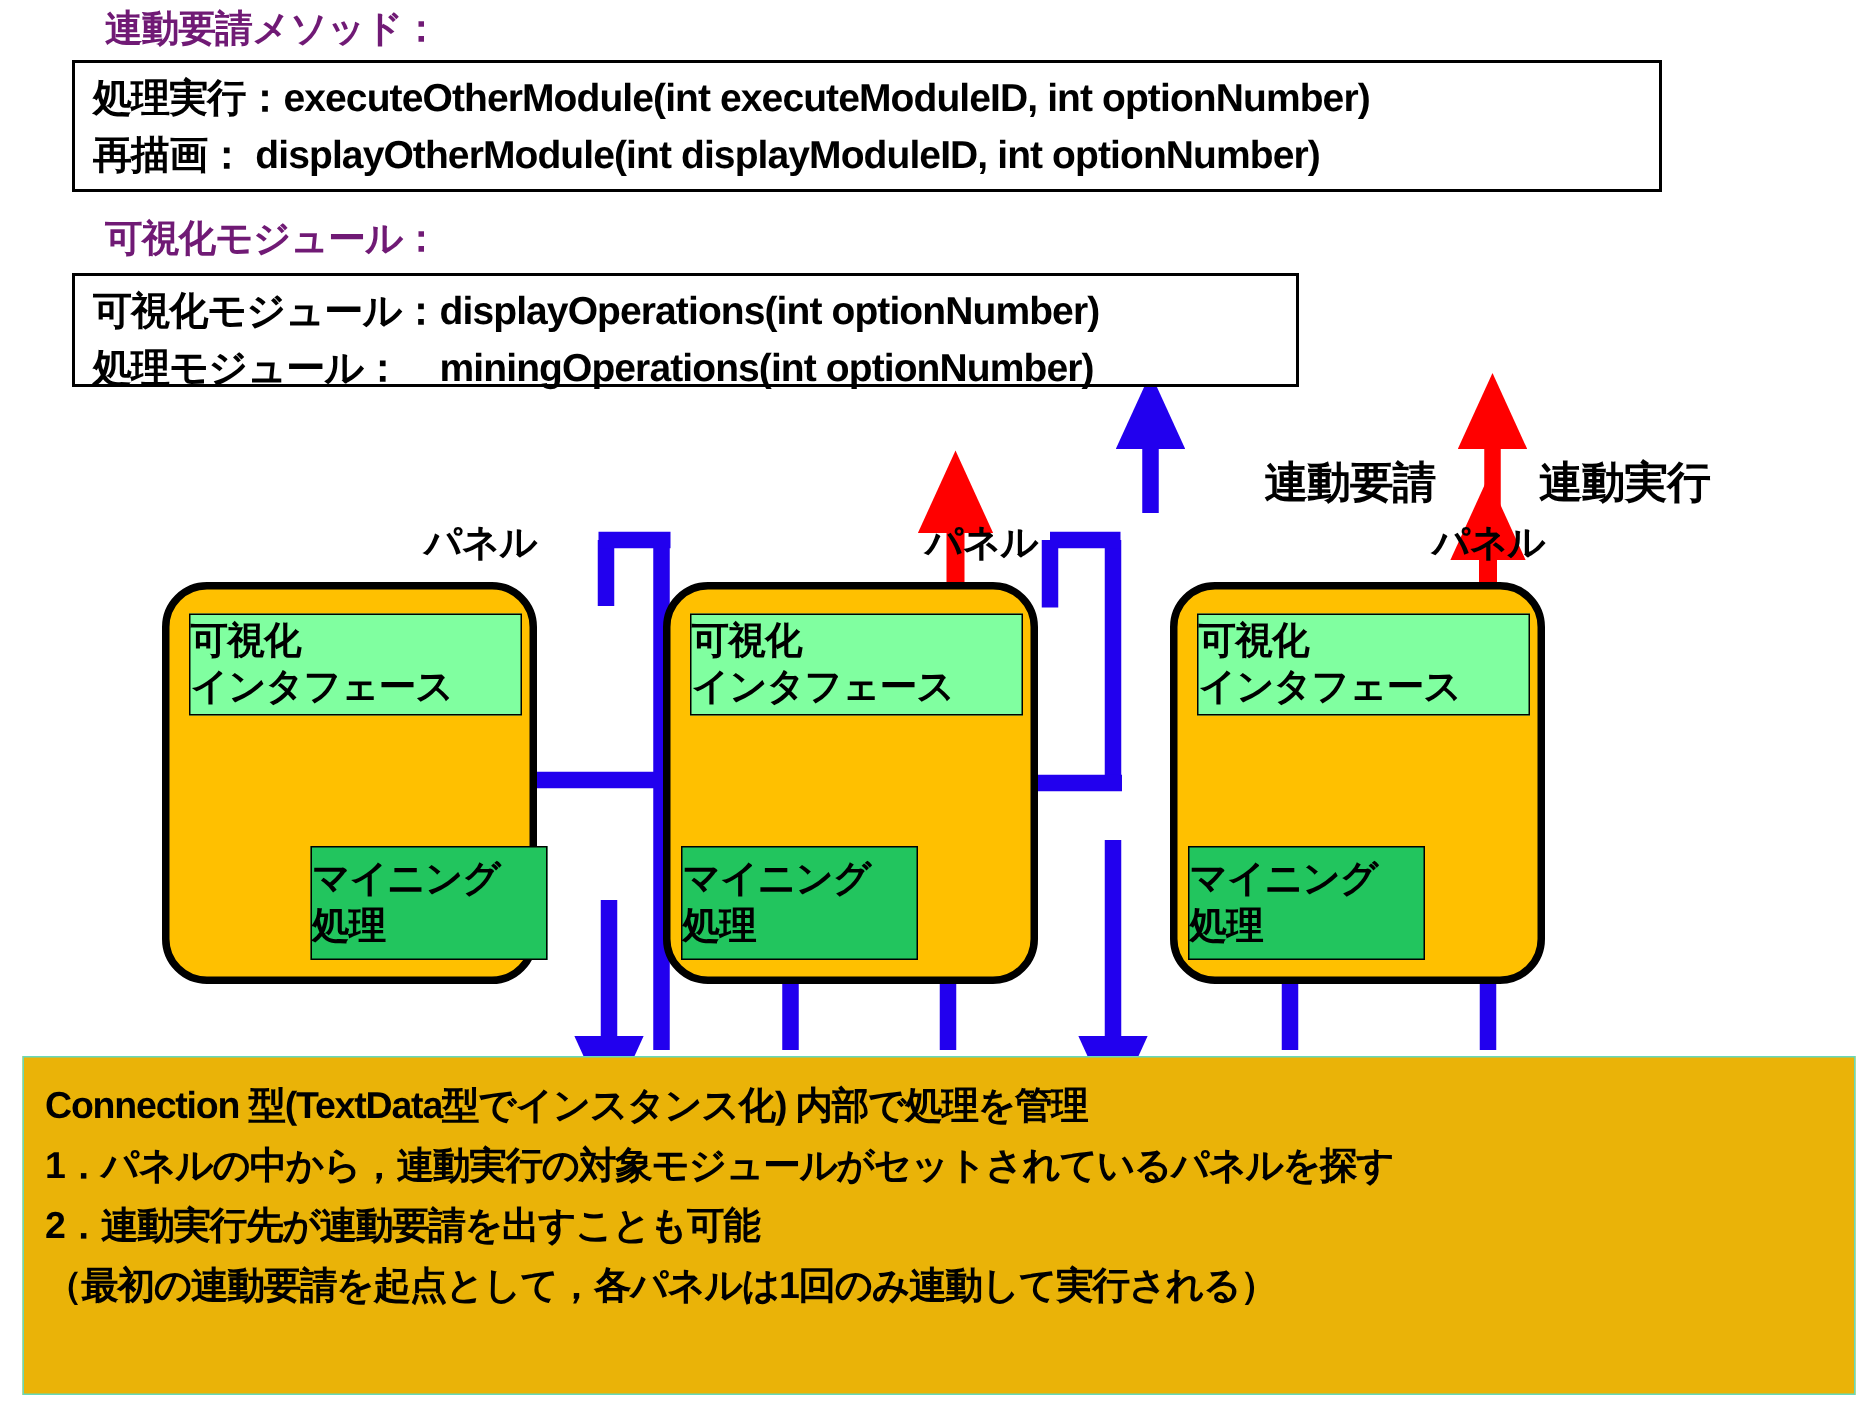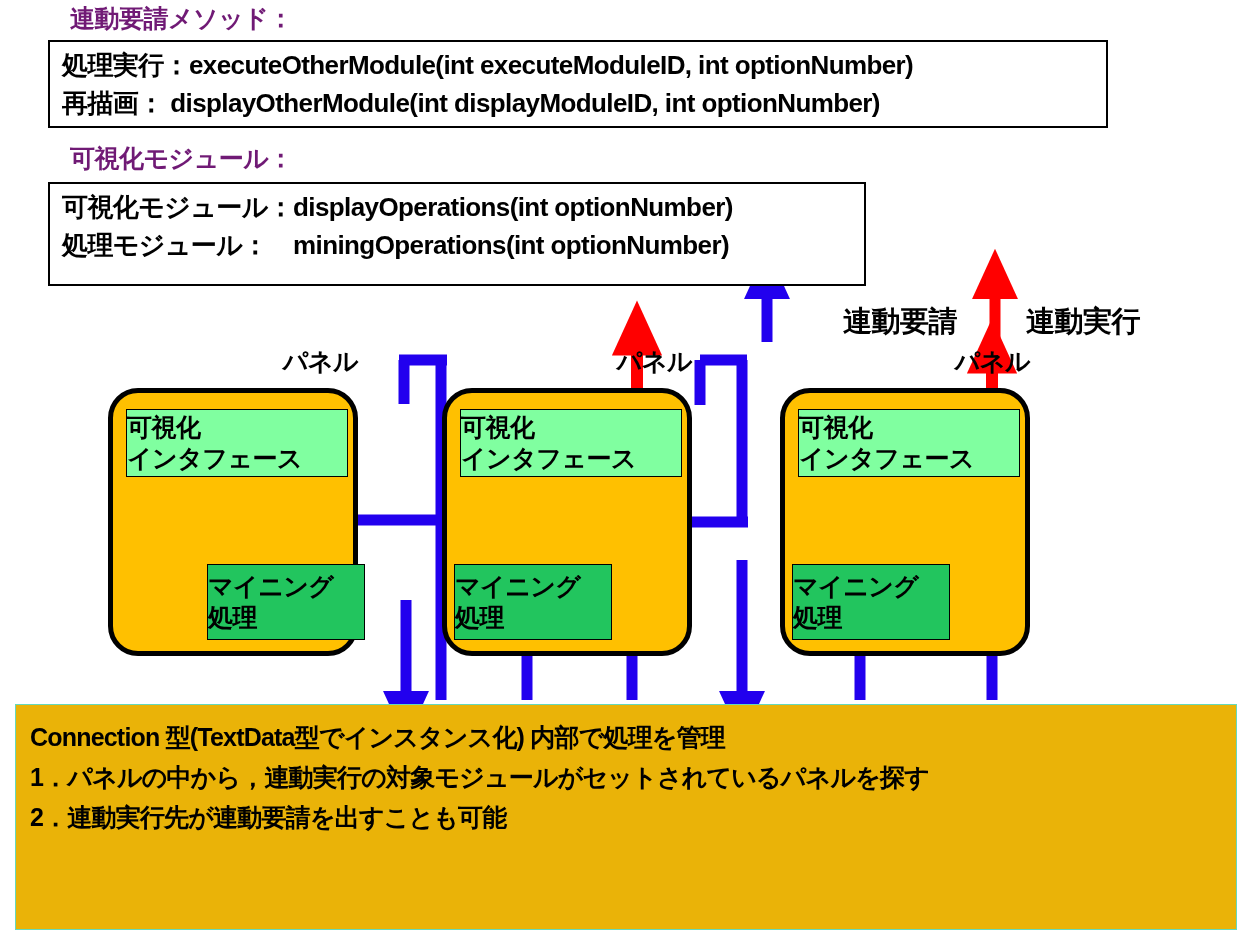--- a/index.html
+++ b/index.html
@@ -192,21 +192,21 @@
 
 <div class="abs caption" style="left:70px; top:2px;">連動要請メソッド：</div>
 
 <div class="abs caption" style="left:70px; top:142px;">可視化モジュール：</div>
 
 <div class="abs methodbox" style="left:48px; top:40px; width:1060px; height:88px;">
   <div class="line">処理実行：executeOtherModule(int executeModuleID, int optionNumber)</div>
   <div class="line">再描画： displayOtherModule(int displayModuleID, int optionNumber)</div>
 </div>
 
-<div class="abs methodbox" style="left:48px; top:182px; width:818px; height:104px;">
+<div class="abs methodbox" style="left:48px; top:182px; width:818px; height:76px;">
   <div class="line">可視化モジュール：displayOperations(int optionNumber)</div>
   <div class="line">処理モジュール：　miningOperations(int optionNumber)</div>
 </div>
 
 <div class="abs legend-label" style="left:843px; top:302px;">連動要請</div>
 <div class="abs legend-label" style="left:1026px; top:302px;">連動実行</div>
 
 <div class="abs panel-label" style="left:108px; top:345px; width:250px;">パネル</div>
 <div class="abs panel" style="left:108px; top:388px; width:250px; height:268px;">
   <div class="module vis-module" style="left:13px; top:16px; width:222px; height:68px;">
@@ -240,13 +240,14 @@
   <div class="module mine-module" style="left:7px; top:155px; width:158px; height:76px;">
     <span>マイニング</span>
     <span>処理</span>
   </div>
 </div>
 
 <div class="abs notebox" style="left:15px; top:704px; width:1222px; height:226px;">
   <div class="nline">Connection 型(TextData型でインスタンス化) 内部で処理を管理</div>
   <div class="nline">1．パネルの中から，連動実行の対象モジュールがセットされているパネルを探す</div>
   <div class="nline">2．連動実行先が連動要請を出すことも可能</div>
+  <div class="nline">（最初の連動要請を起点として，各パネルは1回のみ連動して実行される）</div>
 </div>
 
 </body></html>

